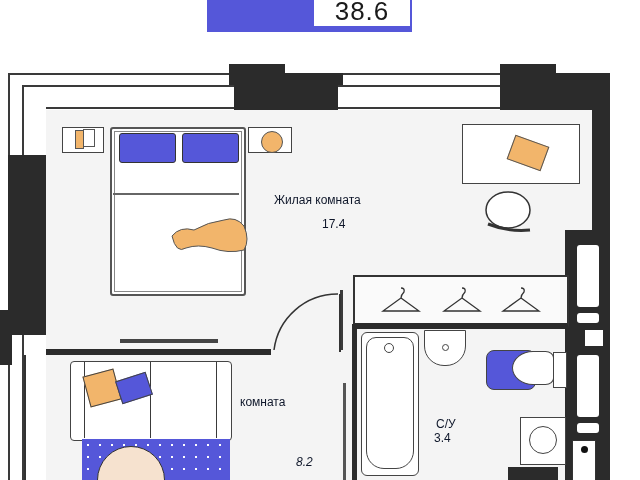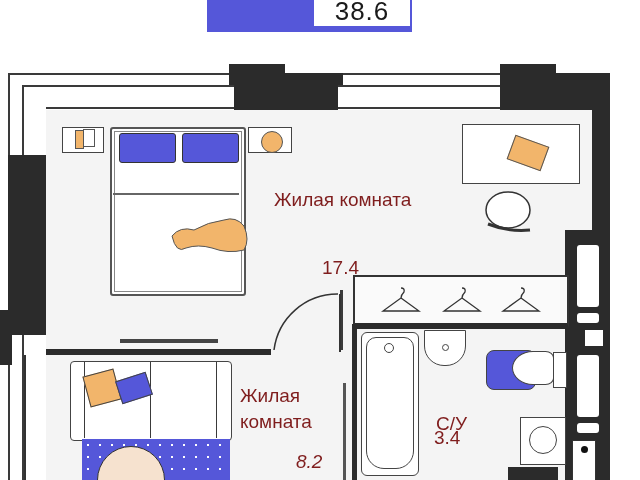--- a/index.html
+++ b/index.html
@@ -1,21 +1,21 @@
 <!DOCTYPE html>
 <html><head>
 <meta charset="utf-8">
 <style>
   html, body { margin:0; padding:0; }
   body { width:640px; height:480px; background:#ffffff; position:relative; overflow:hidden;
          font-family:"Liberation Sans", sans-serif; }
   .abs { position:absolute; }
   .wall { position:absolute; background:#2b2b2b; }
   .line { position:absolute; background:#3a3a3a; }
-  .room-label { position:absolute; font-size:19px; color:#7f1d1d; line-height:20px; }
+  .room-label { position:absolute; font-size:12px; color:#0f172a; line-height:20px; }
   .badge { position:absolute; left:207px; top:-2px; width:205px; height:34px; background:#5557d9; }
   .badge-val { position:absolute; left:314px; top:-2px; width:96px; height:28px; background:#ffffff;
                font-size:26px; line-height:26px; color:#1a1a1a; text-align:center; letter-spacing:1px; }
   svg { position:absolute; overflow:visible; }
 </style>
 </head>
 <body>
 
 <div class="badge"></div>
 <div class="badge-val">38.6</div>
@@ -119,26 +119,25 @@
   <div class="abs" style="left:512px;top:351px;width:40px;height:32px;background:#fff;border:1.5px solid #444;border-radius:50% 20% 20% 50%;"></div>
   <div class="abs" style="left:553px;top:352px;width:12px;height:34px;background:#fff;border:1.5px solid #444;"></div>
 
   <div class="abs" style="left:520px;top:417px;width:44px;height:46px;background:#fff;border:1.5px solid #444;"></div>
   <div class="abs" style="left:529px;top:426px;width:26px;height:26px;border:1.5px solid #444;border-radius:50%;"></div>
   <div class="wall" style="left:508px;top:467px;width:50px;height:13px;"></div>
 
   <div class="room-label" style="left:274px;top:190px;">
     <span>Жилая комната</span>
   </div>
-  <div class="room-label" style="left:322px;top:214px;margin-top:44px;">
+  <div class="room-label" style="left:322px;top:214px;">
     <span>17.4</span>
   </div>
 
   <div class="room-label" style="left:240px;top:386px;">
-    <div>Жилая</div>
     <div style="margin-top:6px;">комната</div>
   </div>
   <div class="room-label" style="left:296px;top:452px;font-style:italic;">
     <span>8.2</span>
   </div>
 
   <div class="room-label" style="left:436px;top:398px;margin-top:16px;">
     <span>С/У</span>
   </div>
   <div class="room-label" style="left:434px;top:428px;">

